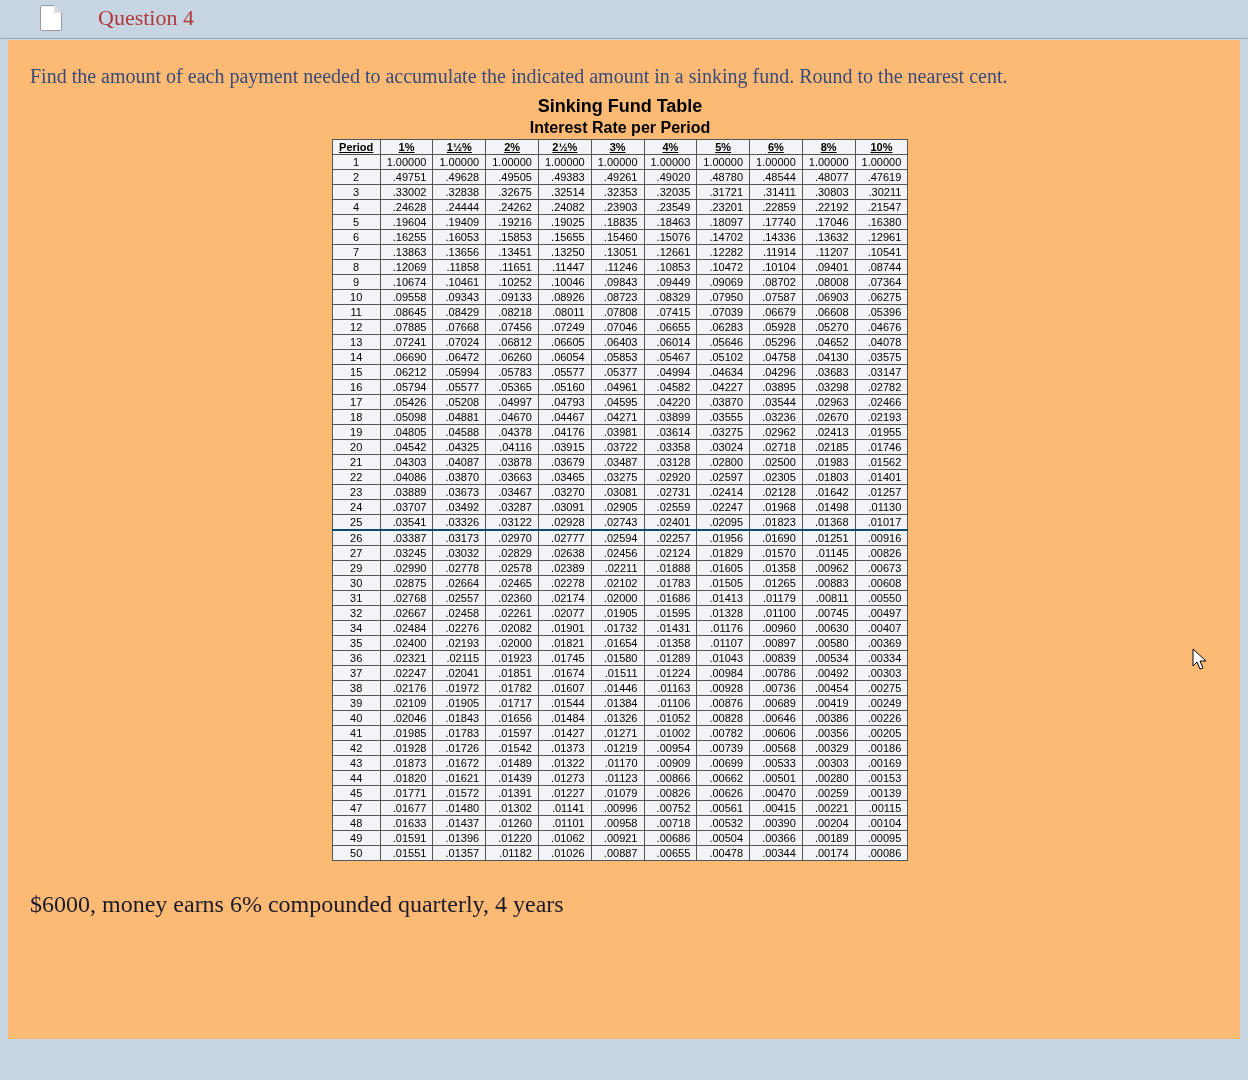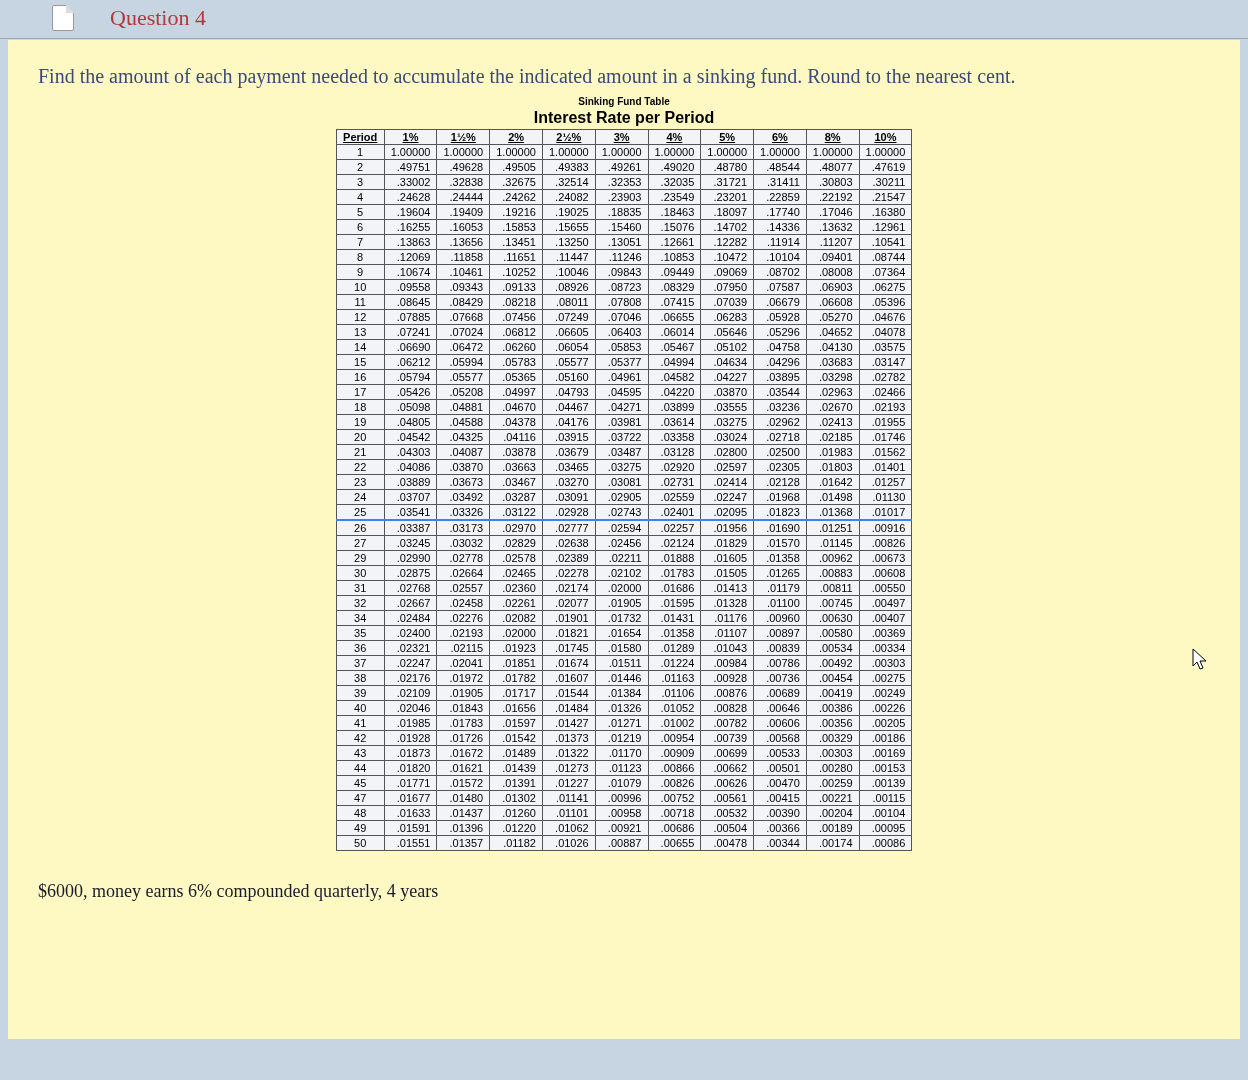--- a/index.html
+++ b/index.html
@@ -12,21 +12,21 @@
   .page {
     width: 1248px;
     height: 1080px;
     position: relative;
     background: #c7d4e2;
     padding: 0;
   }
   .header-row {
     display: flex;
     align-items: center;
-    padding: 2px 0 0 52px;
+    padding: 2px 0 0 40px;
     height: 34px;
   }
   .doc-icon {
     width: 22px; height: 26px;
     border: 1px solid #999;
     background: #fff;
     border-radius: 2px;
     position: relative;
     margin-right: 36px;
   }
@@ -40,44 +40,44 @@
   .q-title {
     font-size: 22px;
     color: #b03a3a;
     font-family: "Times New Roman", Georgia, serif;
   }
   .hr {
     border-top: 1px solid #9aa7b5;
     margin-top: 4px;
   }
   .content {
-    background: #fef9c3;
+    background: #fdba74;
     margin: 0 8px 8px 8px;
-    padding: 22px 30px 30px 30px;
+    padding: 22px 30px 30px 22px;
     min-height: 1000px;
     border-top: 1px solid #cfd8e3;
   }
   .prompt {
     font-size: 20px;
     color: #3a4a7a;
     font-family: "Times New Roman", Georgia, serif;
     line-height: 1.4;
   }
   .table-wrap {
     margin-top: 6px;
     display: flex;
     justify-content: center;
   }
   .sf-block {
     display: inline-block;
   }
   .sf-title {
     text-align: center;
     font-weight: bold;
-    font-size: 10px;
+    font-size: 18px;
     margin-bottom: 2px;
     font-family: Arial, sans-serif;
     color: #000;
   }
   .sf-sub {
     text-align: center;
     font-weight: bold;
     font-size: 16px;
     font-family: Arial, sans-serif;
     color: #000;
@@ -101,24 +101,24 @@
   table.sf th {
     text-align: center;
     font-weight: bold;
     background: #f2f4f8;
     text-decoration: underline;
   }
   table.sf td.period {
     text-align: center;
   }
   .tbody-break {
-    border-bottom: 2px solid #3b82f6;
+    border-bottom: 2px solid #0c4a6e;
   }
   .problem-line {
-    font-size: 18px;
+    font-size: 24px;
     color: #1a1a2a;
     margin-top: 30px;
     font-family: "Times New Roman", Georgia, serif;
   }
   .cursor {
     position: absolute;
     right: 38px;
     top: 648px;
     width: 18px; height: 24px;
     pointer-events: none;

